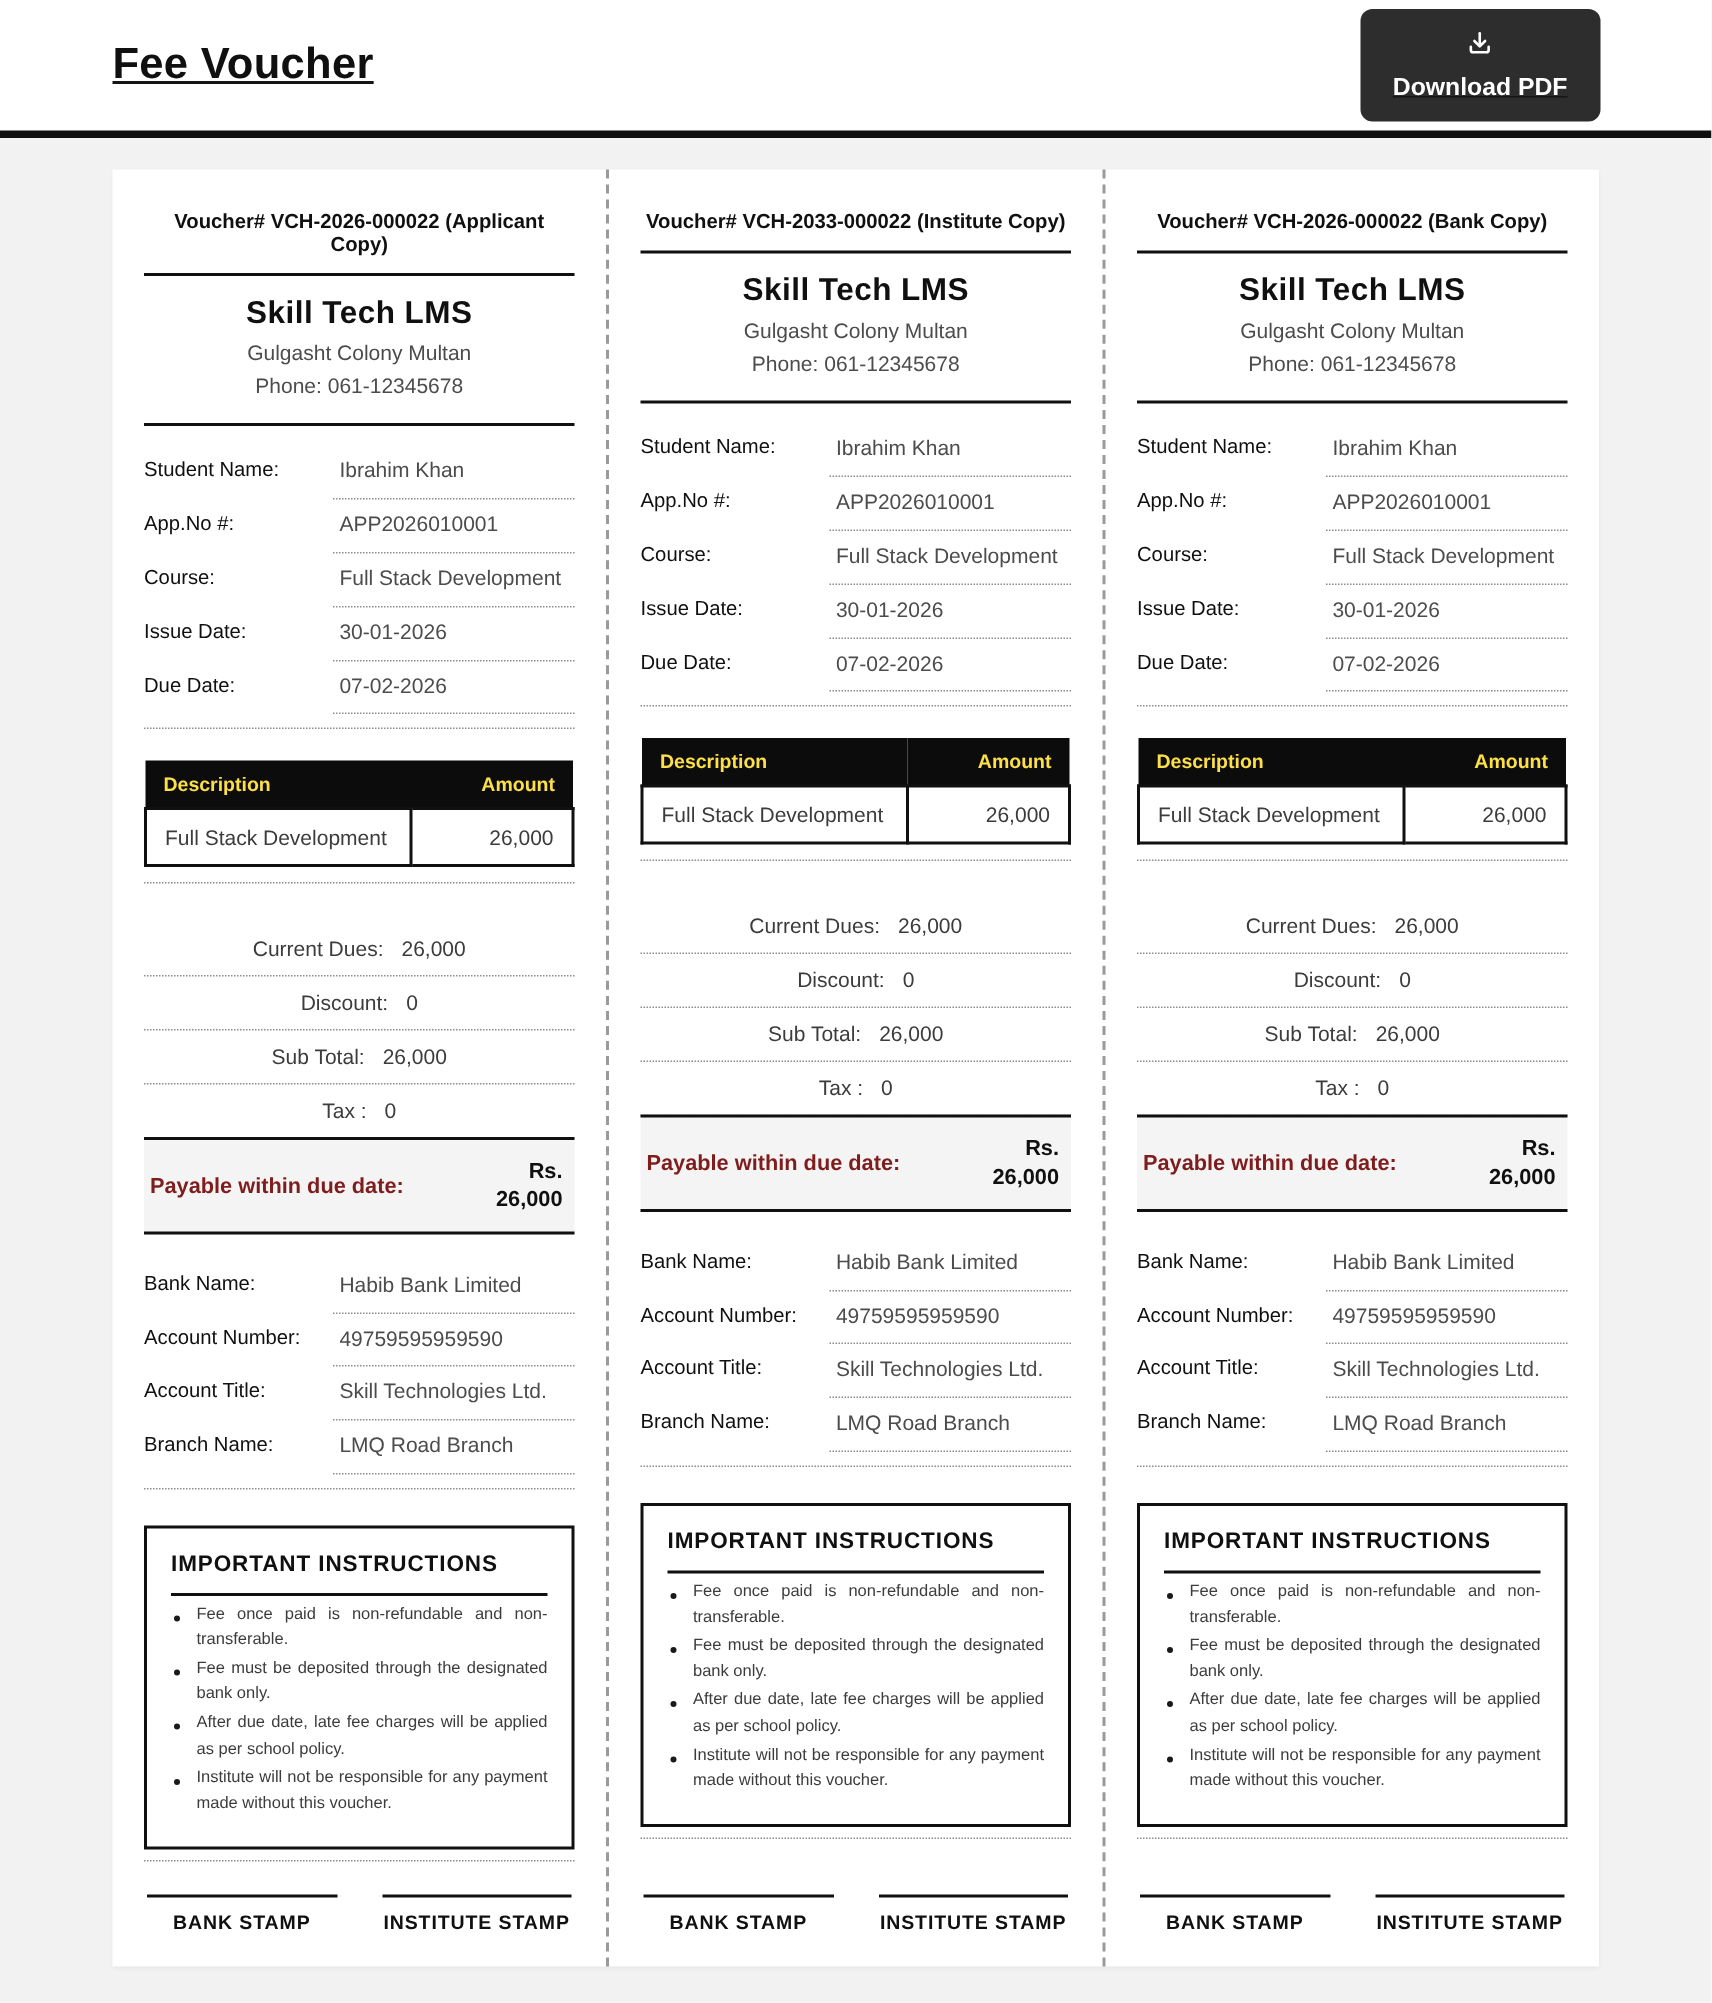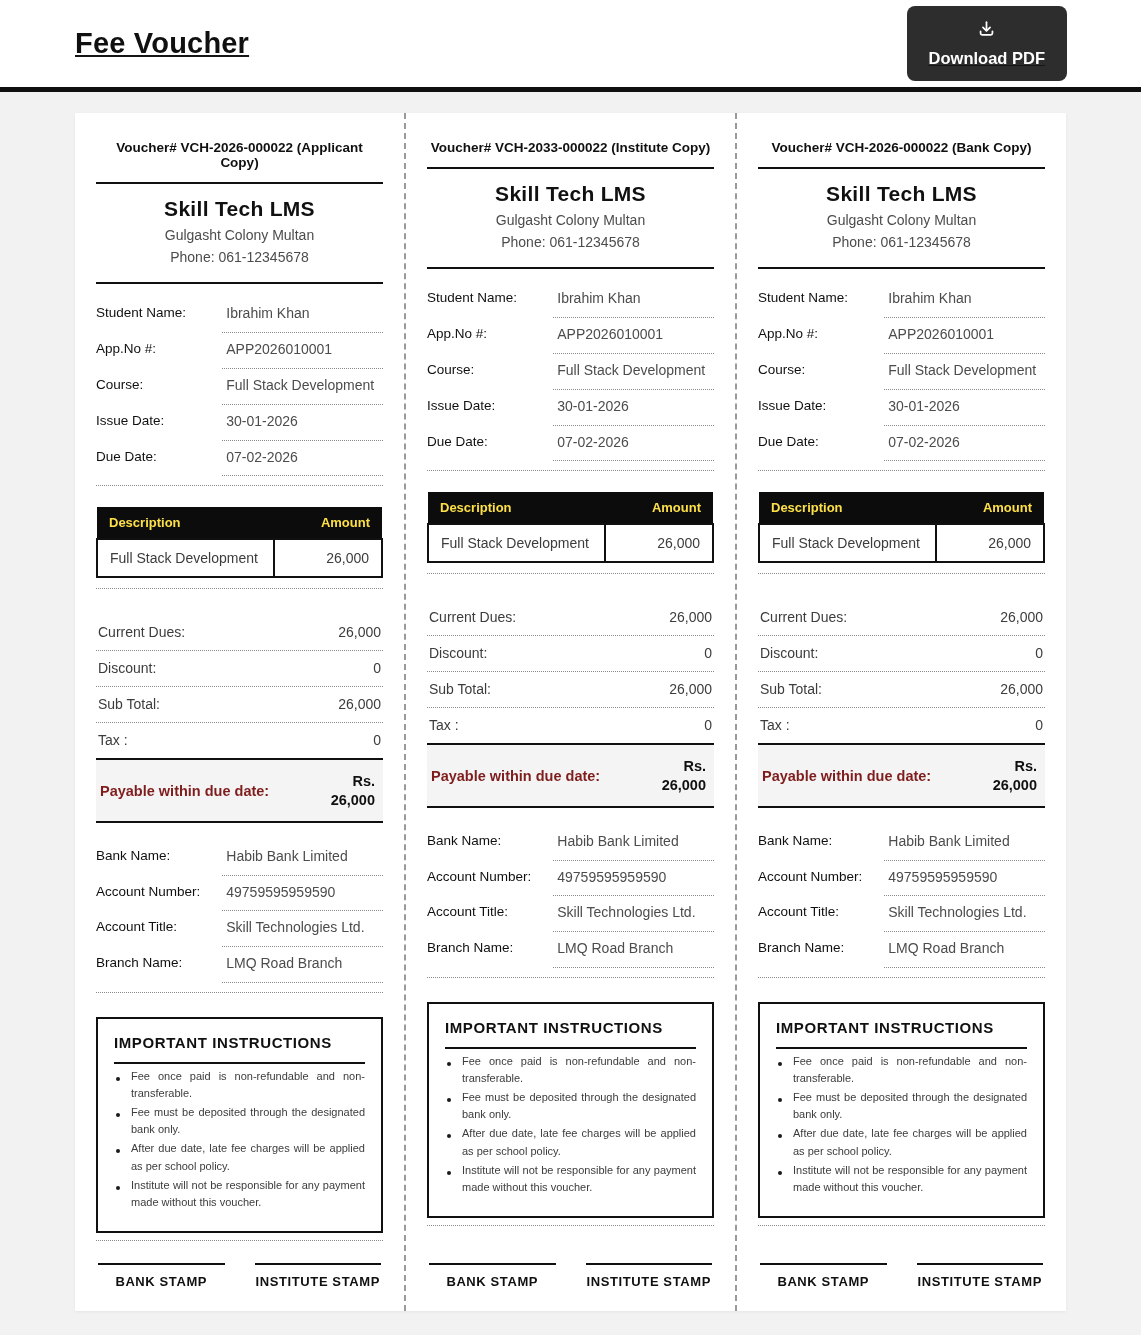--- a/index.html
+++ b/index.html
@@ -116,21 +116,21 @@
     color:#3c3c3c;
     padding:10px 12px;
   }
   .fee-table td.cell-amt { text-align:right; }
   .table-dotted { border-bottom:1px dotted #8b8b8b; margin-top:10px; }
 
   
   .summary-section { margin-top:26px; }
   .summary-row {
     display:flex;
-    justify-content:space-between;
+    justify-content:center;
     padding:9px 2px 10px;
     border-bottom:1px dotted #8b8b8b;
     font-size:14px;
     color:#3c3c3c;
     gap:12px;
   }
   .payable-row {
     margin-top:-1px;
     background:#f5f4f5;
     border-top:2px solid #101010;

